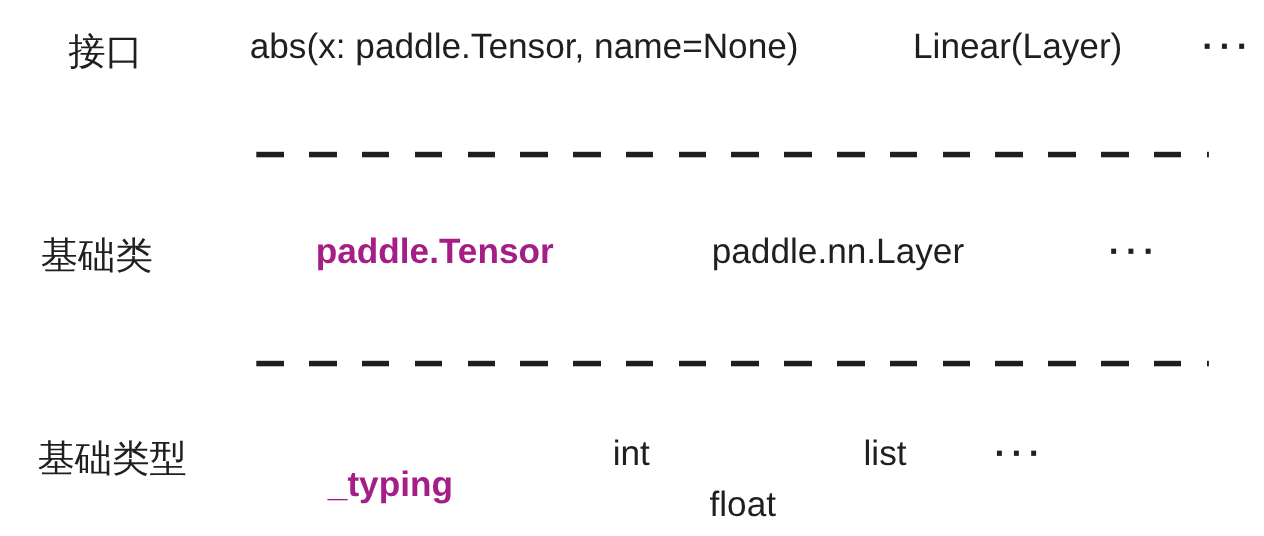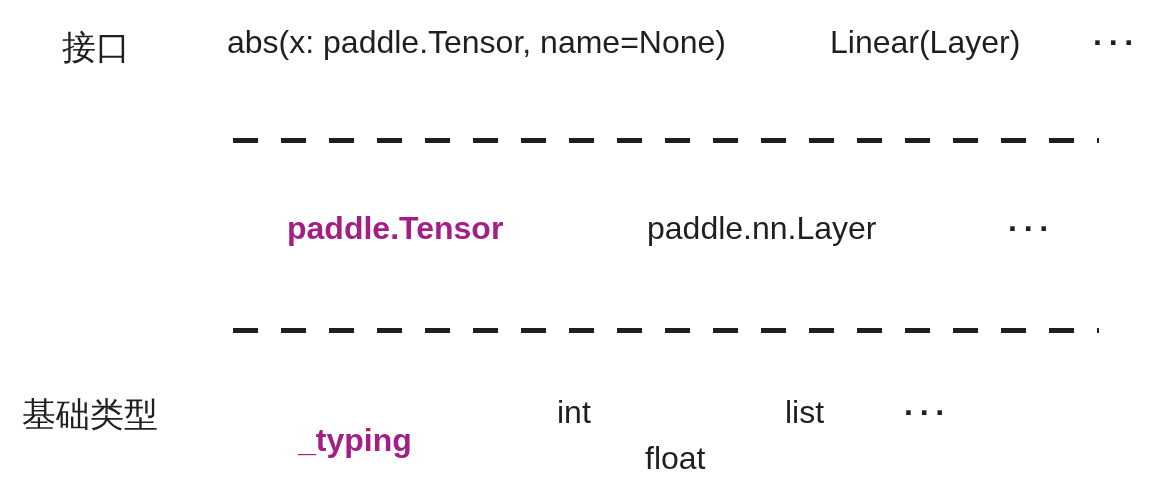--- a/index.html
+++ b/index.html
@@ -47,39 +47,40 @@
   .item-linear     { left: 830px;  top: 26px; }
   .more-1          { left: 1093px; top: 26px; }
   .divider-1       { top: 138px; }
   
   .lbl-baseclass   { left: 37px;   top: 216px; }
   .item-tensor     { left: 287px;  top: 212px; }
   .item-nnlayer    { left: 647px;  top: 212px; text-align: right; }
   .more-2          { left: 1008px; top: 212px; }
   .divider-2       { top: 328px; }
   
-  .lbl-basetype    { left: 22px;   top: 400px; font-family: Liberation Mono, monospace; }
+  .lbl-basetype    { left: 34px;   top: 400px; }
   .item-typing     { left: 298px;  top: 396px; margin-top: 28px; }
   .item-int        { left: 517px;  top: 396px; margin-left: 40px; }
   .item-float      { left: 645px;  top: 396px; margin-top: 46px; }
   .item-list       { left: 785px;  top: 396px; }
   .more-3          { left: 904px;  top: 396px; }
 </style>
 </head>
 <body style="background: rgb(255, 255, 255);">
 
 <div class="canvas">
 
   <div class="txt cjk lbl-interface">接口</div>
   <div class="txt item-abs">abs(x: paddle.Tensor, name=None)</div>
   <div class="txt item-linear">Linear(Layer)</div>
   <div class="txt ellipsis more-1">···</div>
 
   <div class="divider divider-1"></div>
 
+  <div class="txt cjk lbl-baseclass">基础类</div>
   <div class="txt accent item-tensor">paddle.Tensor</div>
   <div class="txt item-nnlayer">paddle.nn.Layer</div>
   <div class="txt ellipsis more-2">···</div>
 
   <div class="divider divider-2"></div>
 
   <div class="txt cjk lbl-basetype">基础类型</div>
   <div class="txt accent item-typing">_typing</div>
   <div class="txt item-int">int</div>
   <div class="txt item-float">float</div>

